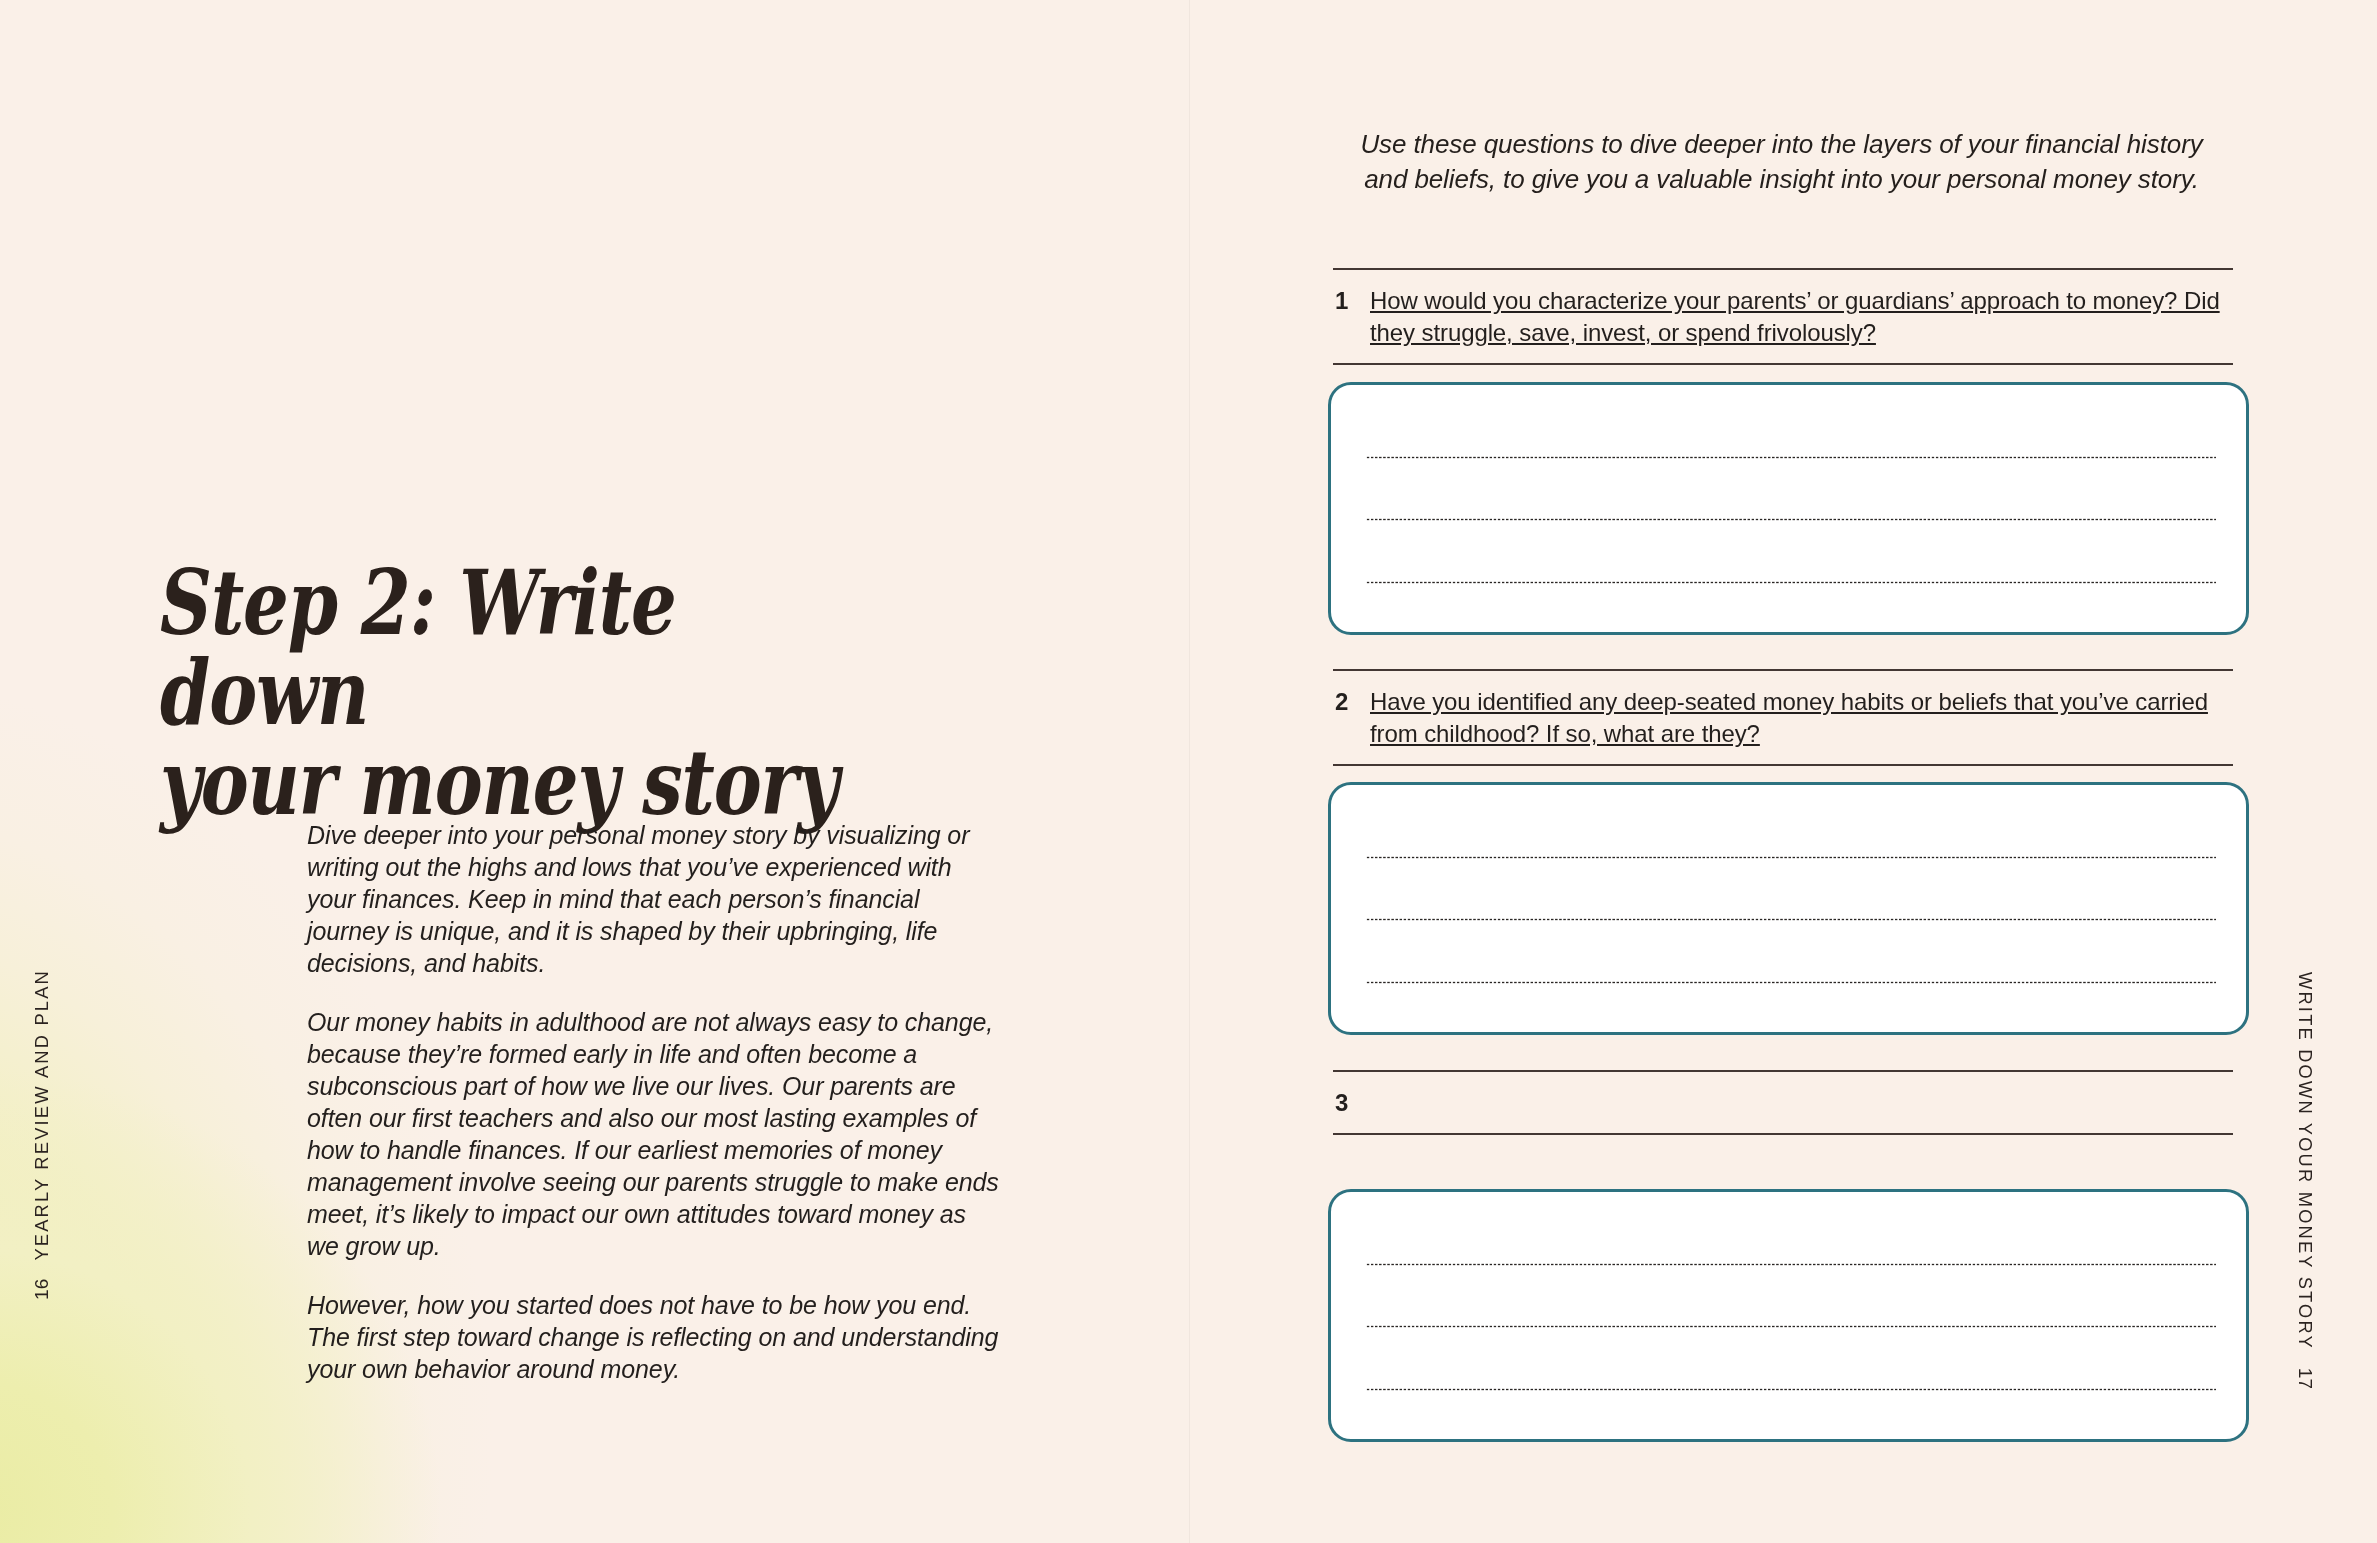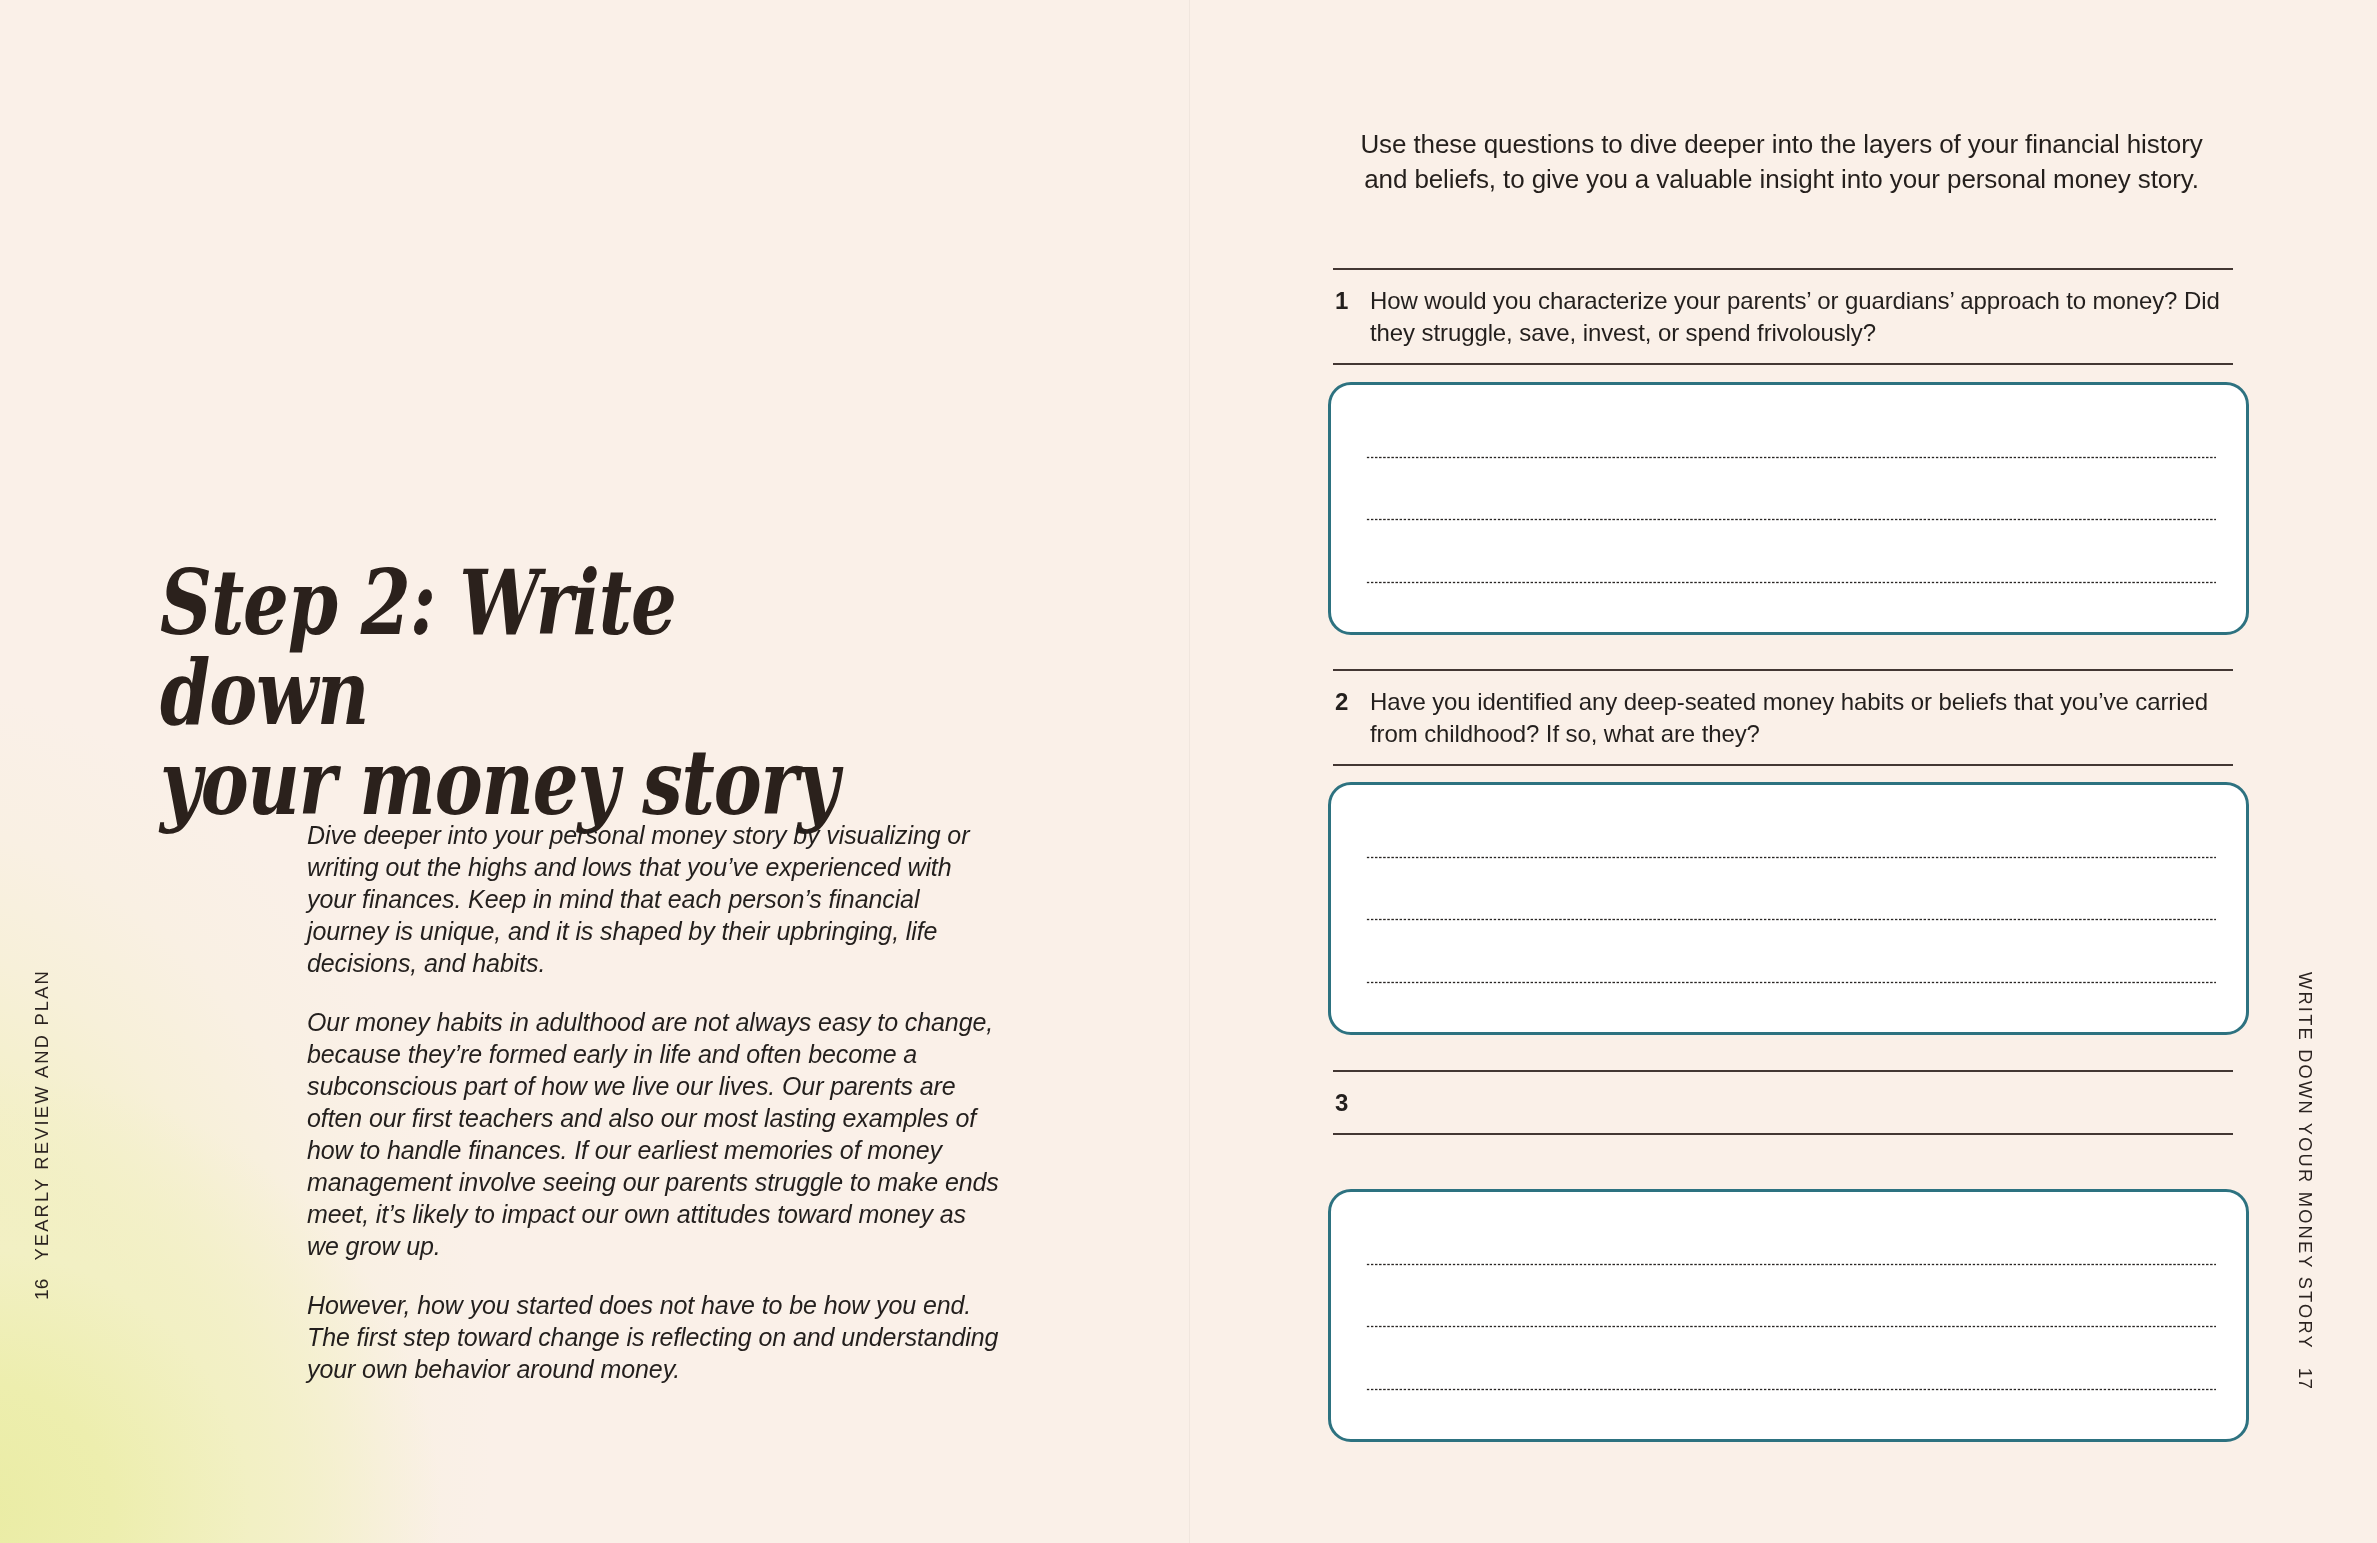--- a/index.html
+++ b/index.html
@@ -130,20 +130,21 @@
     left: 1189px; top: 0;
     width: 1189px; height: 1544px;
   }
 
   .intro {
     position: absolute;
     left: 148px;
     top: 127px;
     width: 889px;
     text-align: center;
+    font-style: italic;
     font-size: 26px;
     line-height: 35px;
     letter-spacing: -0.1px;
     color: #241f1c;
   }
 
   .qblock {
     position: absolute;
     left: 144px;
     width: 900px;
@@ -168,20 +169,21 @@
     color: #231f1d;
     text-align: left;
     padding-left: 2px;
   }
   .qtext {
     flex: 1 1 auto;
     font-size: 24px;
     line-height: 32px;
     letter-spacing: -0.1px;
     color: #231f1d;
+    text-decoration: underline;
   }
 
   
   .abox {
     position: absolute;
     left: 139px;
     width: 921px;
     border: 3.4px solid #2d7280;
     border-radius: 23px;
     background: #ffffff;

